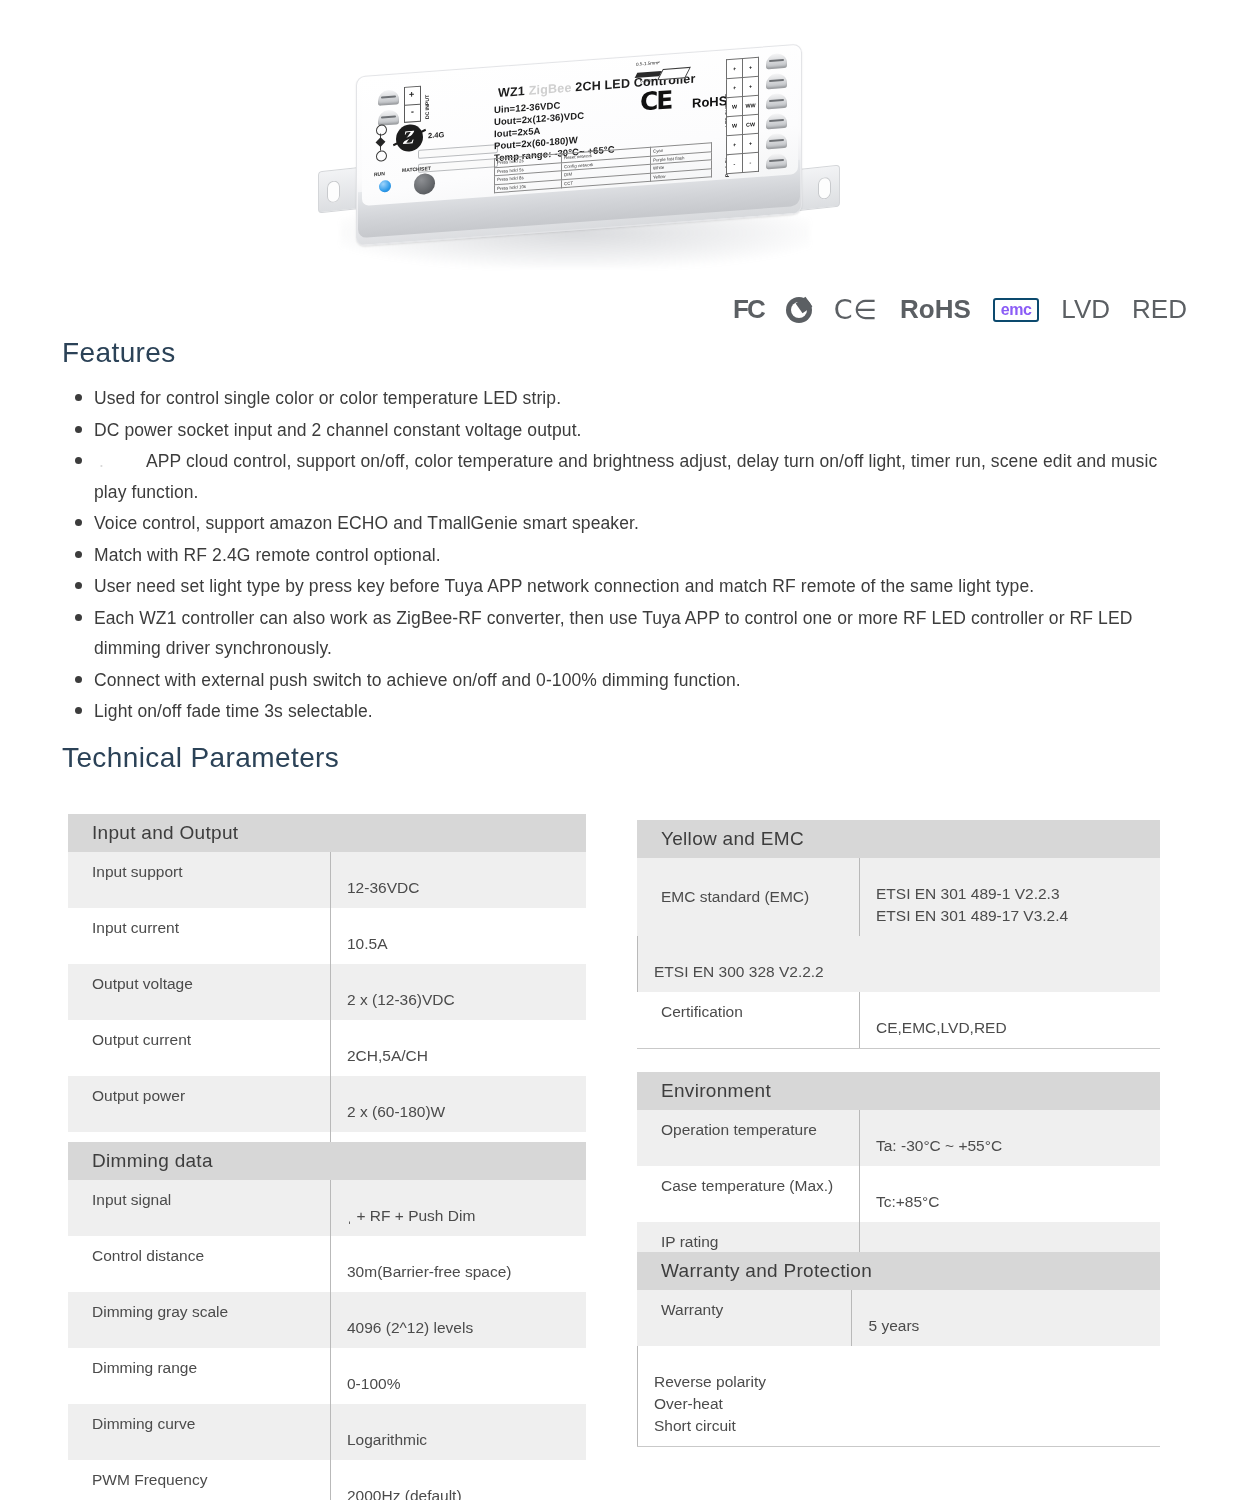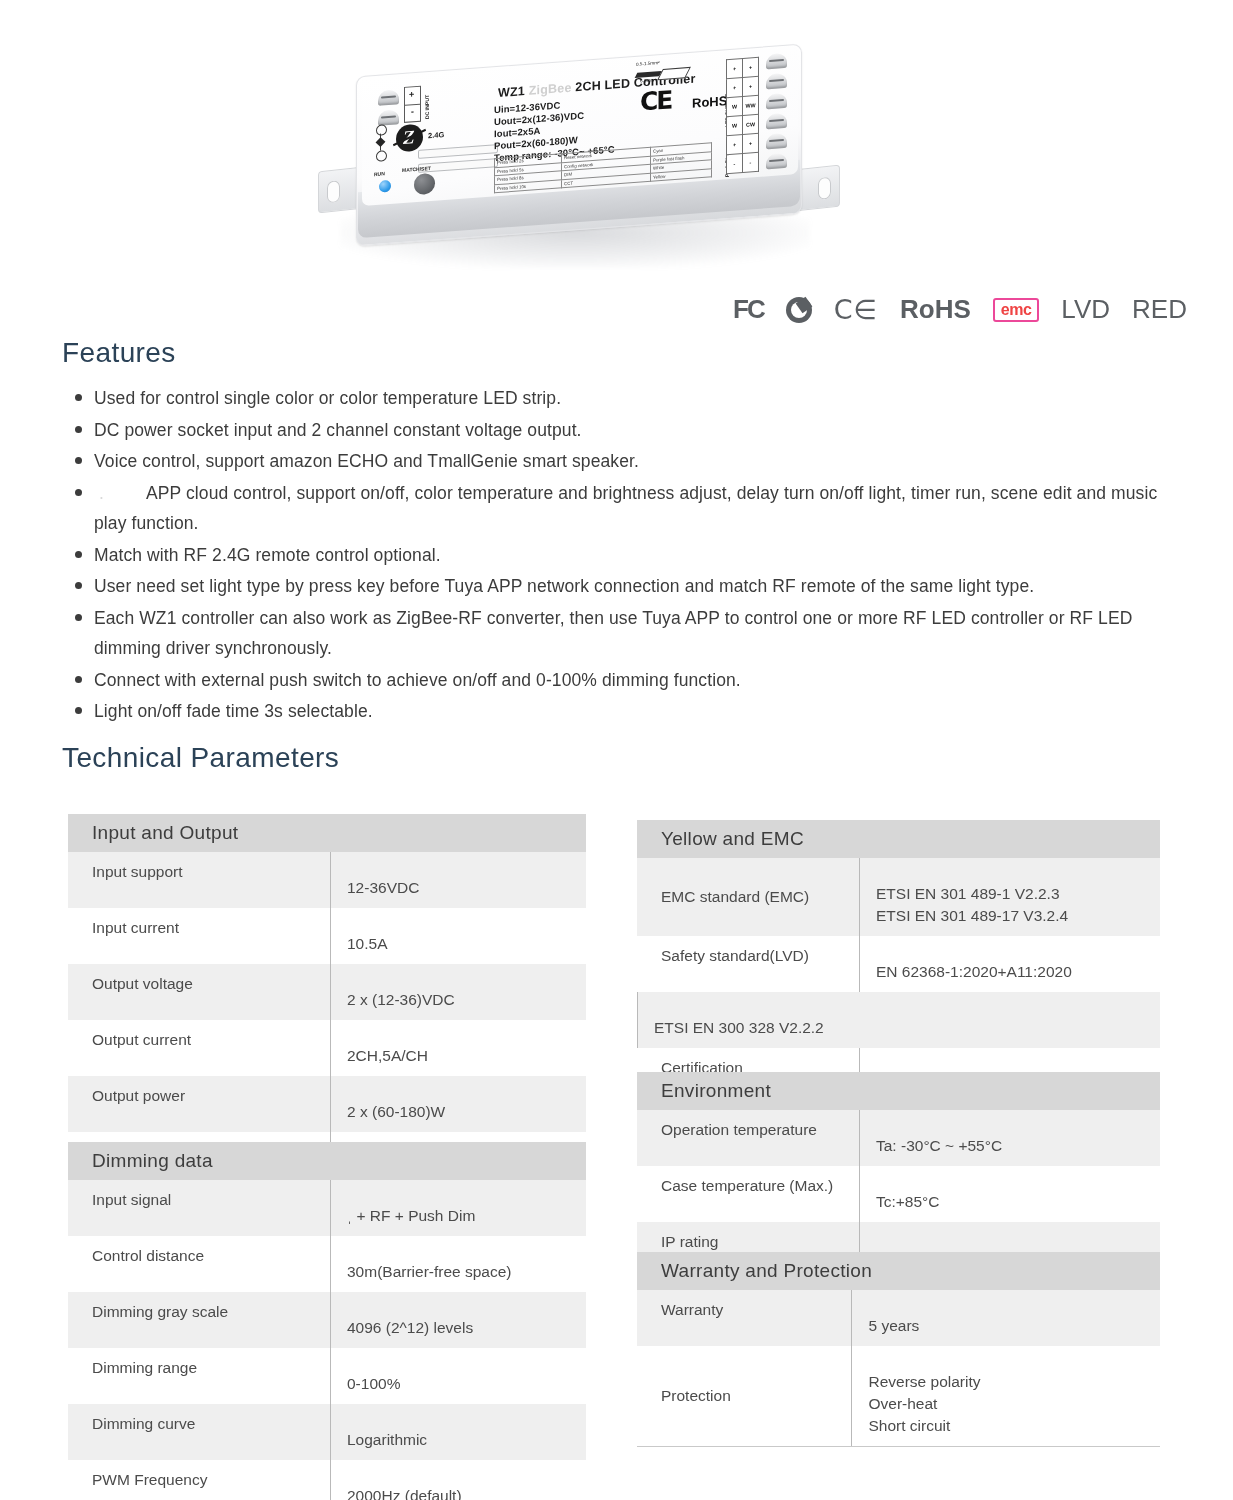--- a/index.html
+++ b/index.html
@@ -112,22 +112,22 @@
   .rscrew:after{content:"";position:absolute;left:3px;top:6px;width:15px;height:2px;background:#6e7175;border-radius:2px;}
   
   #cert-row{position:absolute;left:733px;top:294px;display:flex;align-items:center;gap:22px;
     color:#5b5f63;font-size:26px;font-weight:bold;font-family:"Liberation Sans",sans-serif;}
   #cert-row .fc{letter-spacing:-2px;}
   #cert-row .ce{letter-spacing:1px;font-weight:normal;font-size:27px;font-family:"DejaVu Sans",sans-serif;}
   .c-tick-wrap{width:26px;height:26px;border-radius:50%;background:#5b5f63;position:relative;display:inline-block;}
   .c-tick-wrap:before{content:"";position:absolute;left:5px;top:5px;width:16px;height:16px;border-radius:50%;background:#fff;}
   .c-tick-wrap:after{content:"";position:absolute;left:12px;top:2px;width:12px;height:12px;background:#5b5f63;
     transform:rotate(-35deg);}
-  .emc-box{border:2px solid #ec4899;border-radius:3px;padding:1px 6px;font-size:16px;font-weight:bold;
-    letter-spacing:-.5px;color:#ef4444;}
+  .emc-box{border:2px solid #0c4a6e;border-radius:3px;padding:1px 6px;font-size:16px;font-weight:bold;
+    letter-spacing:-.5px;color:#8b5cf6;}
   
   .sec-h{position:absolute;left:62px;font-size:28px;font-weight:normal;color:#2b4257;
     letter-spacing:.4px;font-family:"Liberation Sans",sans-serif;}
   #features-heading{top:337px;}
   #tech-heading{top:742px;}
   
   #features-list{position:absolute;left:72px;top:383px;width:1100px;}
   .feat{position:relative;padding-left:22px;font-size:17.5px;line-height:30.5px;color:#3c3c3c;
     margin-bottom:1px;letter-spacing:.1px;}
   .feat .bul{position:absolute;left:3px;top:11px;width:7px;height:7px;border-radius:50%;background:#3c3c3c;}
@@ -306,22 +306,22 @@
   <span class="emc-box">emc</span>
   <span style="font-weight:normal">LVD</span>
   <span style="font-weight:normal">RED</span>
 </div>
 
 <div class="sec-h" id="features-heading">Features</div>
 
 <div id="features-list">
   <div class="feat"><span class="bul"></span><span>Used for control single color or color temperature LED strip.</span></div>
   <div class="feat"><span class="bul"></span><span>DC power socket input and 2 channel constant voltage output.</span></div>
+  <div class="feat"><span class="bul"></span><span class="redacted">&nbsp;.&nbsp;</span><span>APP cloud control, support on/off, color temperature and brightness adjust, delay turn on/off light, timer run, scene edit and music play function.</span></div>
   <div class="feat"><span class="bul"></span><span>Voice control, support amazon ECHO and TmallGenie smart speaker.</span></div>
-  <div class="feat"><span class="bul"></span><span class="redacted">&nbsp;.&nbsp;</span><span>APP cloud control, support on/off, color temperature and brightness adjust, delay turn on/off light, timer run, scene edit and music play function.</span></div>
   <div class="feat"><span class="bul"></span><span>Match with RF 2.4G remote control optional.</span></div>
   <div class="feat"><span class="bul"></span><span>User need set light type by press key before Tuya APP network connection and match RF remote of the same light type.</span></div>
   <div class="feat"><span class="bul"></span><span>Each WZ1 controller can also work as ZigBee-RF converter, then use Tuya APP to control one or more RF LED controller or RF LED dimming driver synchronously.</span></div>
   <div class="feat"><span class="bul"></span><span>Connect with external push switch to achieve on/off and 0-100% dimming function.</span></div>
   <div class="feat"><span class="bul"></span><span>Light on/off fade time 3s selectable.</span></div>
 </div>
 
 <div class="sec-h" id="tech-heading">Technical Parameters</div>
 
 <div class="tbl" id="tbl-io">
@@ -382,24 +382,20 @@
   <div class="tbl-foot"></div>
 </div>
 
 <div class="tbl" id="tbl-safety">
   <div class="tbl-hd">Yellow and EMC</div>
   <div class="trow alt">
       <div class="tc-k" style="display:flex;align-items:center">EMC standard (EMC)</div>
       <div class="tc-v ml">ETSI EN 301 489-1 V2.2.3
 ETSI EN 301 489-17 V3.2.4</div>
     </div>
-  <div class="trow plain">
-      <div class="tc-k">Safety standard(LVD)</div>
-      <div class="tc-v">EN 62368-1:2020+A11:2020</div>
-    </div>
   <div class="trow alt">
       <div class="tc-v">ETSI EN 300 328 V2.2.2</div>
     </div>
   <div class="trow plain">
       <div class="tc-k">Certification</div>
       <div class="tc-v">CE,EMC,LVD,RED</div>
     </div>
   <div class="tbl-foot"></div>
 </div>
 
@@ -420,19 +416,18 @@
   <div class="tbl-foot"></div>
 </div>
 
 <div class="tbl" id="tbl-warr">
   <div class="tbl-hd">Warranty and Protection</div>
   <div class="trow alt">
       <div class="tc-k">Warranty</div>
       <div class="tc-v">5 years</div>
     </div>
   <div class="trow plain">
-      <div class="tc-k" style="display:flex;align-items:center">Protection</div>
       <div class="tc-v ml">Reverse polarity
 Over-heat
 Short circuit</div>
     </div>
   <div class="tbl-foot"></div>
 </div>
 
 </body></html>

